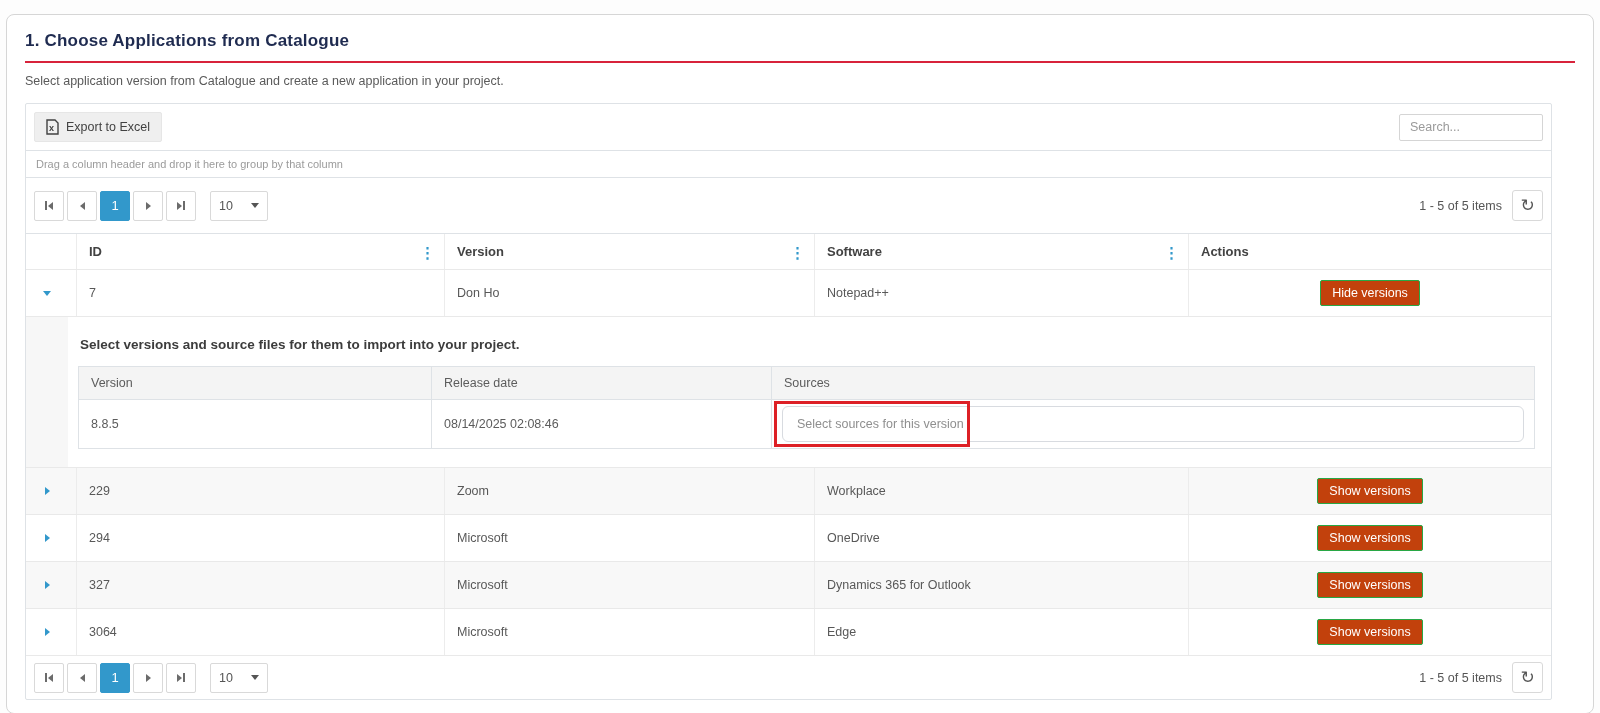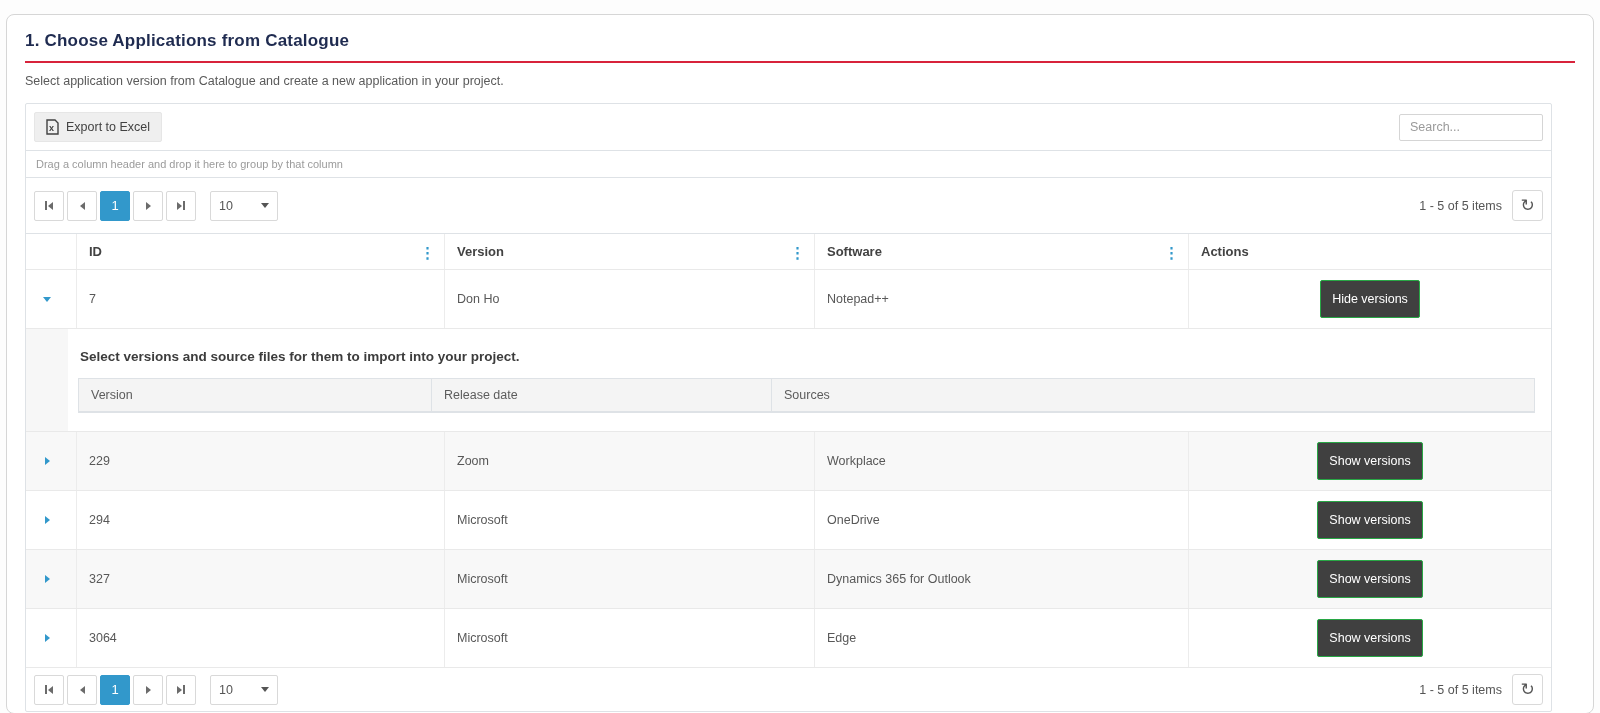--- a/index.html
+++ b/index.html
@@ -33,21 +33,21 @@
   
   .pager-row { display:flex; justify-content:space-between; align-items:center; padding:12px 8px; border-bottom:1px solid #dee2e6; }
   .pager-row.bottom { padding:6px 8px; border-bottom:none; }
   .pager { display:flex; align-items:center; }
   .pg-btn { width:30px; height:30px; border:1px solid #d9d9d9; background:#fff; border-radius:2px;
     display:flex; align-items:center; justify-content:center; margin-right:3px; cursor:pointer; gap:1px; }
   .pg-btn.active { background:#3298cb; border-color:#3298cb; color:#fff; font-size:13px; }
   .t-l { width:0; height:0; border-top:4px solid transparent; border-bottom:4px solid transparent; border-right:5px solid #6b6b6b; }
   .t-r { width:0; height:0; border-top:4px solid transparent; border-bottom:4px solid transparent; border-left:5px solid #6b6b6b; }
   .bar-v { width:2px; height:9px; background:#6b6b6b; }
-  .page-size { display:flex; align-items:center; justify-content:space-between; width:68px; height:30px;
+  .page-size { display:flex; align-items:center; justify-content:space-between; width:58px; height:30px;
     border:1px solid #d9d9d9; border-radius:2px; padding:0 8px; margin-left:11px; color:#555; cursor:pointer; background:#fff; }
   .caret-down { width:0; height:0; border-left:4px solid transparent; border-right:4px solid transparent; border-top:5px solid #555; }
   .pager-right { display:flex; align-items:center; gap:10px; }
   .pager-info { color:#555; font-size:12.5px; }
   .refresh-btn { width:31px; height:31px; border:1px solid #d9d9d9; border-radius:3px; background:#fff;
     display:flex; align-items:center; justify-content:center; font-size:17px; color:#555; cursor:pointer; font-family:inherit; }
 
   
   .g-row { display:flex; border-bottom:1px solid #e9e9e9; align-items:stretch; background:#fff; }
   .g-row.alt { background:#f8f8f8; }
@@ -56,21 +56,21 @@
   .c-id { width:368px;margin-left:8px; }
   .c-vendor { width:370px; }
   .c-software { width:374px; }
   .c-actions { flex:1; justify-content:center; }
   .g-head .g-cell { font-weight:bold; color:#424242; font-size:13px; position:relative; }
   .g-head .c-actions { justify-content:flex-start; }
   .kebab { position:absolute; right:9px; top:50%; transform:translateY(-50%);
     color:#3298cb; font-size:15px; font-weight:bold; line-height:1; cursor:pointer; }
   .exp-down { width:0; height:0; border-left:4px solid transparent; border-right:4px solid transparent; border-top:5px solid #3298cb; cursor:pointer; }
   .exp-right { width:0; height:0; border-top:4px solid transparent; border-bottom:4px solid transparent; border-left:5px solid #3298cb; cursor:pointer; }
-  .btn-green { background:#404040; border:1px solid #28a745; color:#fff; padding:11px 11px; font-size:12.5px;
+  .btn-green { background:#c2410c; border:1px solid #28a745; color:#fff; padding:5px 11px; font-size:12.5px;
     border-radius:2px; cursor:pointer; font-family:inherit; white-space:nowrap; }
 
   
   .detail-row { display:flex; border-bottom:1px solid #e9e9e9; background:#fff; }
   .detail-spacer { width:42px; background:#f7f7f7; }
   .detail-content { flex:1; padding:14px 16px 18px 10px; }
   .detail-heading { font-weight:bold; color:#3c3c3c; font-size:13.5px; margin:6px 0 14px 2px; }
   .sub-table { border:1px solid #dee2e6; }
   .s-row { display:flex; align-items:stretch; }
   .s-head { background:#f4f4f4; border-bottom:1px solid #dee2e6; color:#5c5c5c; }
@@ -180,20 +180,28 @@
     <div class="detail-row">
       <div class="detail-spacer"></div>
       <div class="detail-content">
         <div class="detail-heading">Select versions and source files for them to import into your project.</div>
         <div class="sub-table">
           <div class="s-row s-head">
             <div class="s-cell sc-version">Version</div>
             <div class="s-cell sc-release">Release date</div>
             <div class="s-cell sc-sources">Sources</div>
           </div>
+          <div class="s-row s-data">
+            <div class="s-cell sc-version">8.8.5</div>
+            <div class="s-cell sc-release">08/14/2025 02:08:46</div>
+            <div class="s-cell sc-sources">
+              <div class="sources-box">Select sources for this version</div>
+              <div class="red-box"></div>
+            </div>
+          </div>
         </div>
       </div>
     </div>
 
     <div class="g-row alt">
       <div class="g-cell c-expand">
           <span class="exp-right"></span>
         </div>
       <div class="g-cell c-id">229</div>
       <div class="g-cell c-vendor">Zoom</div>

